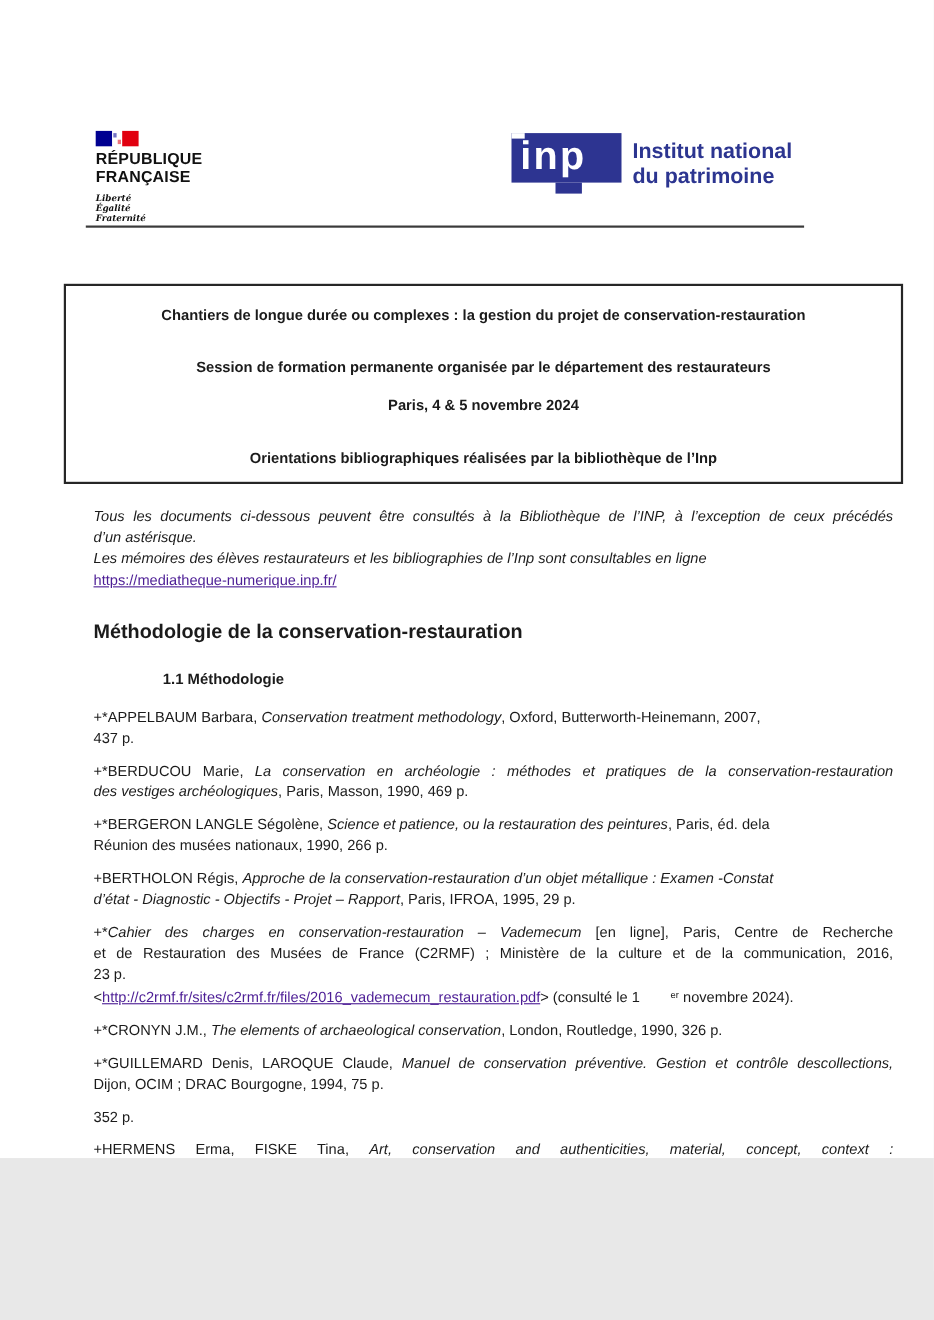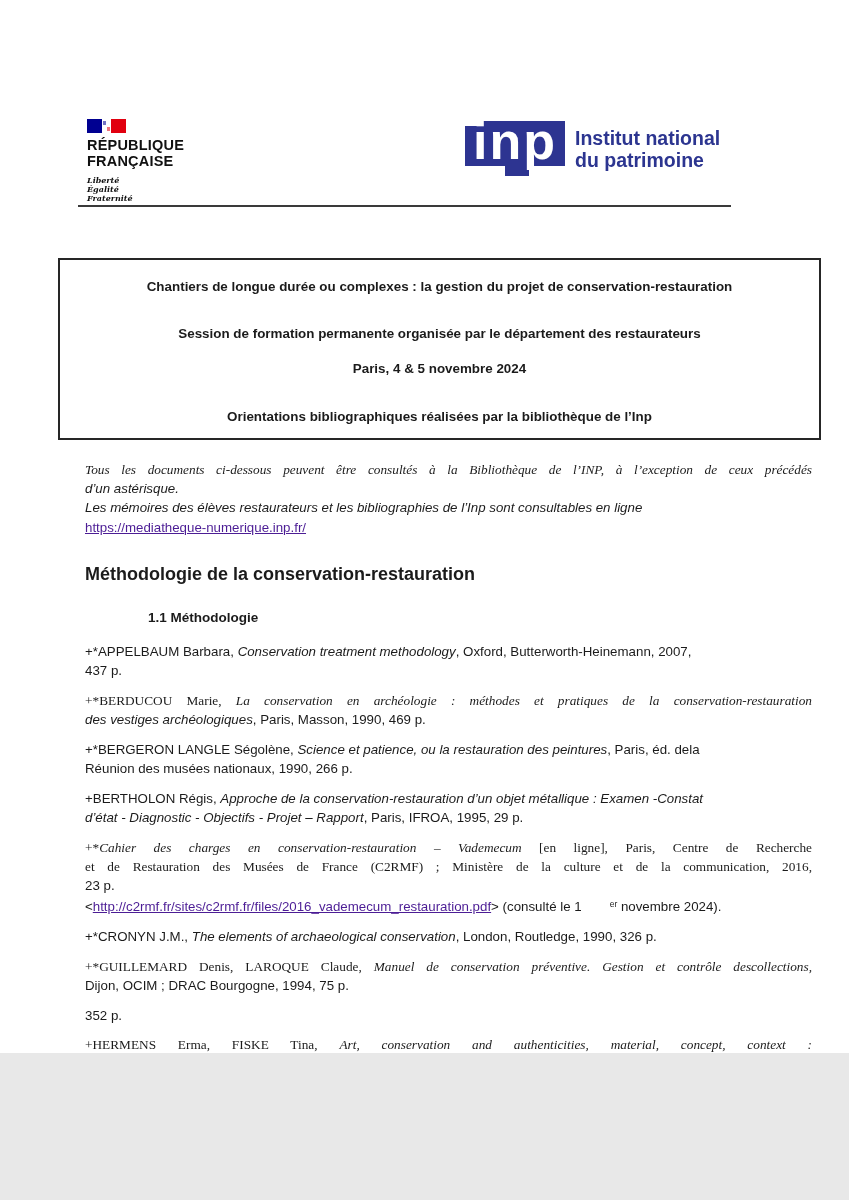--- a/index.html
+++ b/index.html
@@ -20,36 +20,36 @@
   .flag .w:before{content:"";position:absolute;left:1px;top:2px;width:3px;height:4px;background:#000091;opacity:.55;}
   .flag .w:after{content:"";position:absolute;right:1px;bottom:2px;width:3px;height:4px;background:#e1000f;opacity:.55;}
   .flag .r{width:15px;background:#e1000f;}
   .rf-text{margin-top:5px;font-weight:bold;font-size:14.5px;line-height:15.5px;letter-spacing:.2px;color:#111;}
   .motto{margin-top:7px;font-family:"DejaVu Serif",serif;font-style:italic;font-weight:bold;font-size:8px;line-height:9px;color:#111;}
   .inp-logo{position:absolute;left:465px;top:119px;}
   .inp-mark{position:relative;width:100px;height:57px;}
   .inp-rect{position:absolute;left:0;top:2px;width:100px;height:45px;background:#2d3491;}
   .inp-notch{position:absolute;left:0;top:2px;width:12px;height:5px;background:#ffffff;}
   .inp-tab{position:absolute;left:40px;top:47px;width:24px;height:10px;background:#2d3491;}
-  .inp-letters{position:absolute;left:8px;top:-6px;color:#ffffff;font-weight:bold;font-size:52px;letter-spacing:2px;line-height:57px;}
+  .inp-letters{position:absolute;left:8px;top:-6px;color:#ffffff;font-weight:bold;font-size:36px;letter-spacing:2px;line-height:57px;}
   .inp-name{position:absolute;left:110px;top:8px;color:#2c3590;font-weight:bold;font-size:19.5px;line-height:22px;white-space:nowrap;}
   .header-rule{position:absolute;left:78px;top:205px;width:653px;height:2px;background:#3a3a3a;}
   
   .title-box{position:absolute;left:58px;top:258px;width:759px;height:178px;border:2px solid #262626;}
   .title-box .line{position:absolute;left:0;width:100%;text-align:center;font-weight:bold;font-size:13.4px;white-space:nowrap;}
   .tb1{top:19px;}.tb2{top:66px;}.tb3{top:101px;}.tb4{top:149px;}
   
   .note{position:absolute;left:85px;top:460px;width:727px;font-style:italic;font-size:13.3px;}
   .note .lnk{font-style:normal;}
   .section-heading{position:absolute;left:85px;top:564px;font-weight:bold;font-size:18px;}
   .subsection-heading{position:absolute;left:148px;top:610px;font-weight:bold;font-size:13.5px;}
   .bib{position:absolute;left:85px;top:642px;width:727px;font-size:13.3px;}
   .entry{margin:0 0 10.5px 0;}
   .bline{line-height:19.2px;white-space:nowrap;}
-  .bline.stretch{text-align:justify;text-align-last:justify;font-family:Liberation Serif, serif;}
+  .bline.stretch{text-align:justify;text-align-last:justify;}
   .it{font-style:italic;}
   .sup{font-size:8.5px;vertical-align:4px;padding-left:28px;}
   .lnk{color:#4c1d95;text-decoration:underline;cursor:pointer;}
 </style>
 </head>
 <body>
 
 <div class="page">
 
   <div class="marianne">

